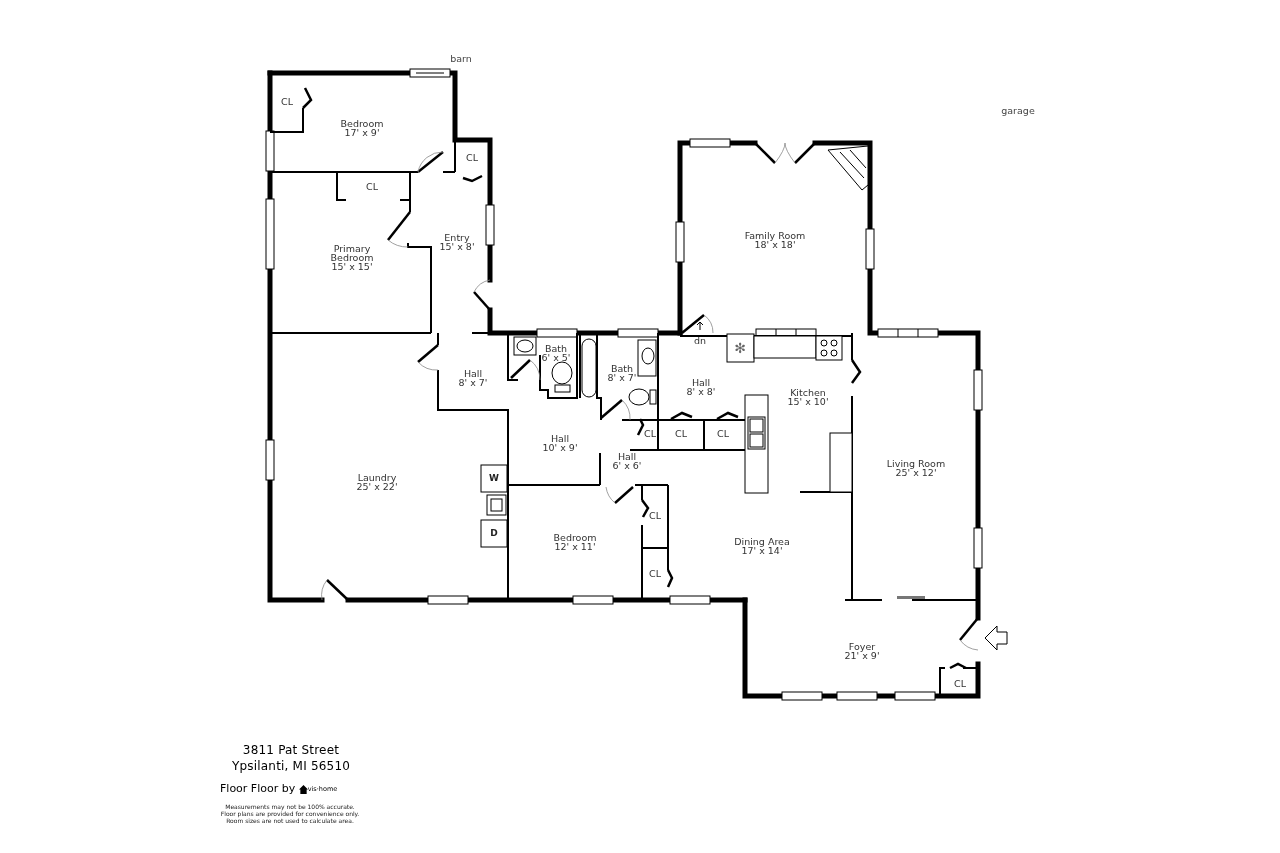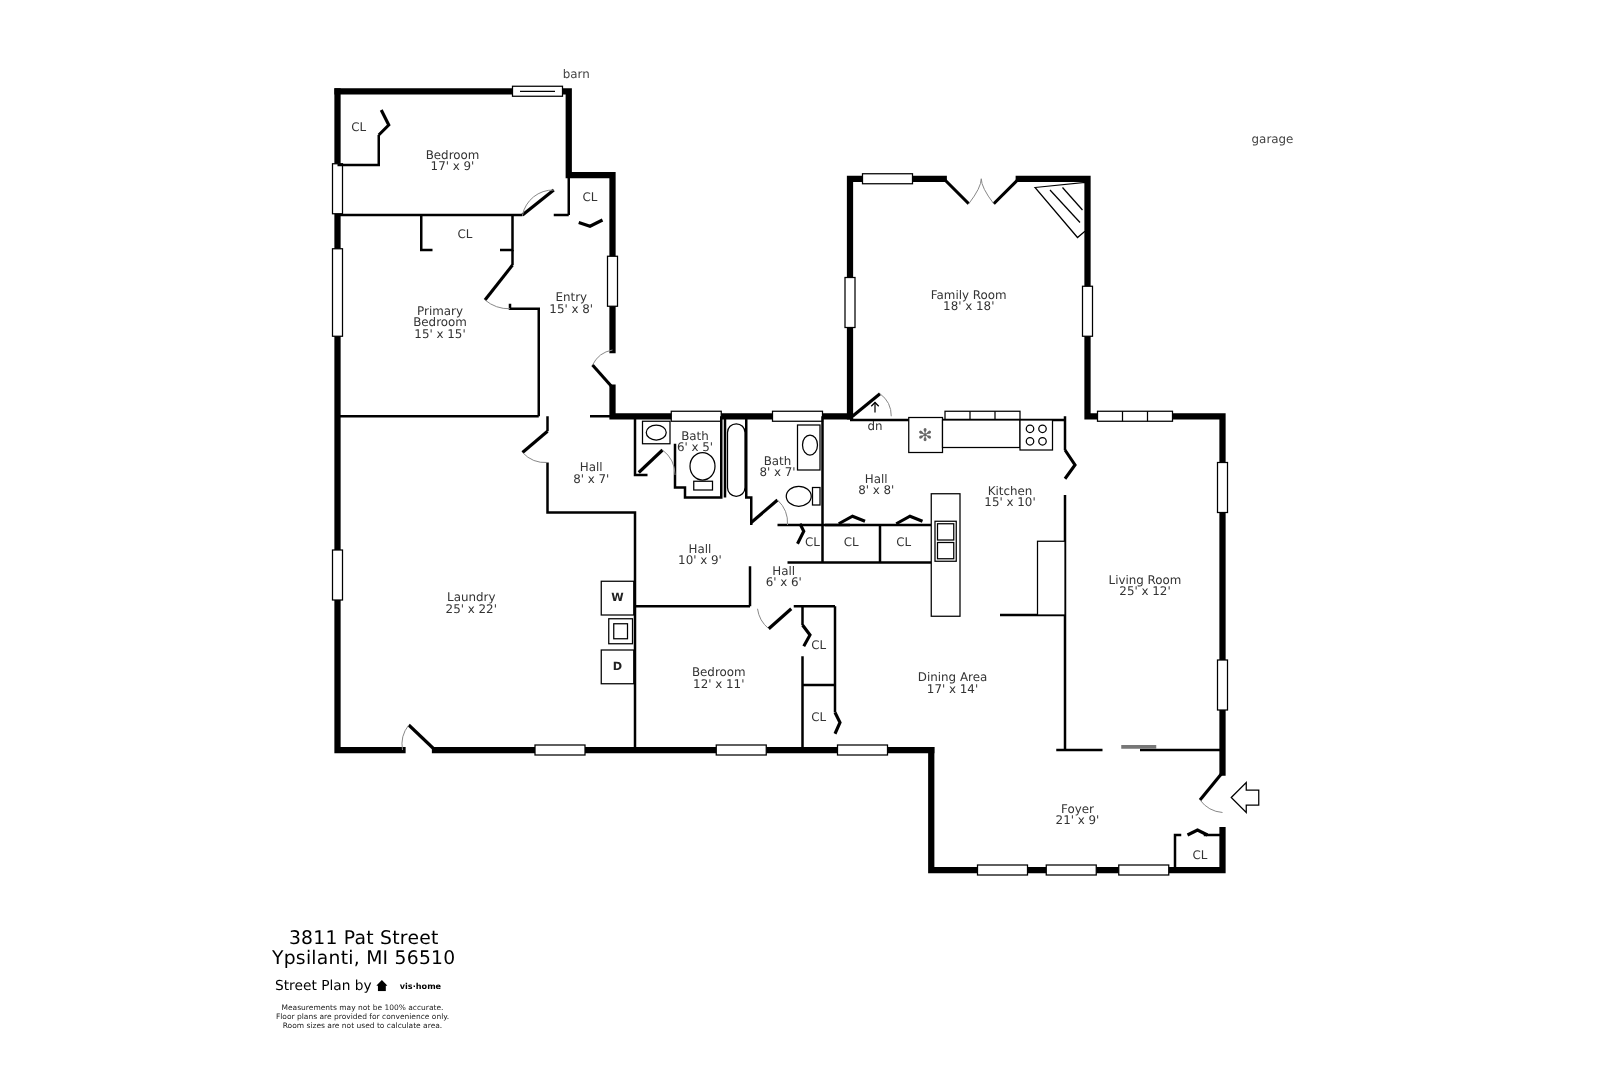--- a/index.html
+++ b/index.html
@@ -10,23 +10,23 @@
   .app-label{font-family:"DejaVu Sans",sans-serif;font-size:9px;font-weight:bold;fill:#222;text-anchor:middle;}
   .outside-label{font-family:"DejaVu Sans",sans-serif;font-size:9.5px;fill:#444;text-anchor:middle;}
   .wall-ext{stroke:#000;stroke-width:5;fill:none;stroke-linecap:square;}
   .wall-int{stroke:#000;stroke-width:2;fill:none;}
   .thin{stroke:#000;stroke-width:1;fill:none;}
   .win{fill:#fff;stroke:#000;stroke-width:1;}
   .door-leaf{stroke:#000;stroke-width:2.5;fill:none;}
   .swing{stroke:#888;stroke-width:0.8;fill:none;}
   .fixture{fill:#fff;stroke:#000;stroke-width:1;}
   .footer{position:absolute;left:216px;top:742px;width:150px;text-align:center;}
-  .addr{font-family:"DejaVu Sans",sans-serif;font-size:15px;line-height:16px;color:#000;letter-spacing:0.2px;}
+  .addr{font-family:"DejaVu Sans",sans-serif;font-size:12px;line-height:16px;color:#000;letter-spacing:0.2px;}
   .by{position:absolute;left:220px;top:782px;font-family:"DejaVu Sans",sans-serif;font-size:11px;color:#000;white-space:nowrap;}
-  .brand{display:inline-flex;align-items:center;gap:10px;font-size:6.5px;font-weight:bold;vertical-align:middle;}
+  .brand{display:inline-flex;align-items:center;gap:0;font-size:6.5px;font-weight:normal;vertical-align:middle;}
   .disclaimer{position:absolute;left:200px;top:803px;width:180px;text-align:center;font-family:"DejaVu Sans",sans-serif;font-size:6px;line-height:7px;color:#222;}
 </style>
 </head>
 <body>
 
 <svg class="plan" viewBox="0 0 1280 853" xmlns="http://www.w3.org/2000/svg">
 
   <g>
 
     <polyline class="wall-ext" points="270,73 270,600 322,600"></polyline>
@@ -264,21 +264,21 @@
     <text class="small-label" x="700" y="344">dn</text>
   </g>
 </svg>
 
 <div class="footer">
   <div class="addr">3811 Pat Street</div>
   <div class="addr">Ypsilanti, MI 56510</div>
 </div>
 
 <div class="by">
-  <span>Street Plan by</span>
+  <span>Floor Floor by</span>
   <span class="brand">
     <svg width="9" height="9" viewBox="0 0 10 10">
         <polygon points="5,0 10,5 8.5,5 8.5,10 1.5,10 1.5,5 0,5" fill="#000"></polygon>
       </svg>
     <span>vis·home</span>
   </span>
 </div>
 
 <div class="disclaimer">
   <div>Measurements may not be 100% accurate.</div>

